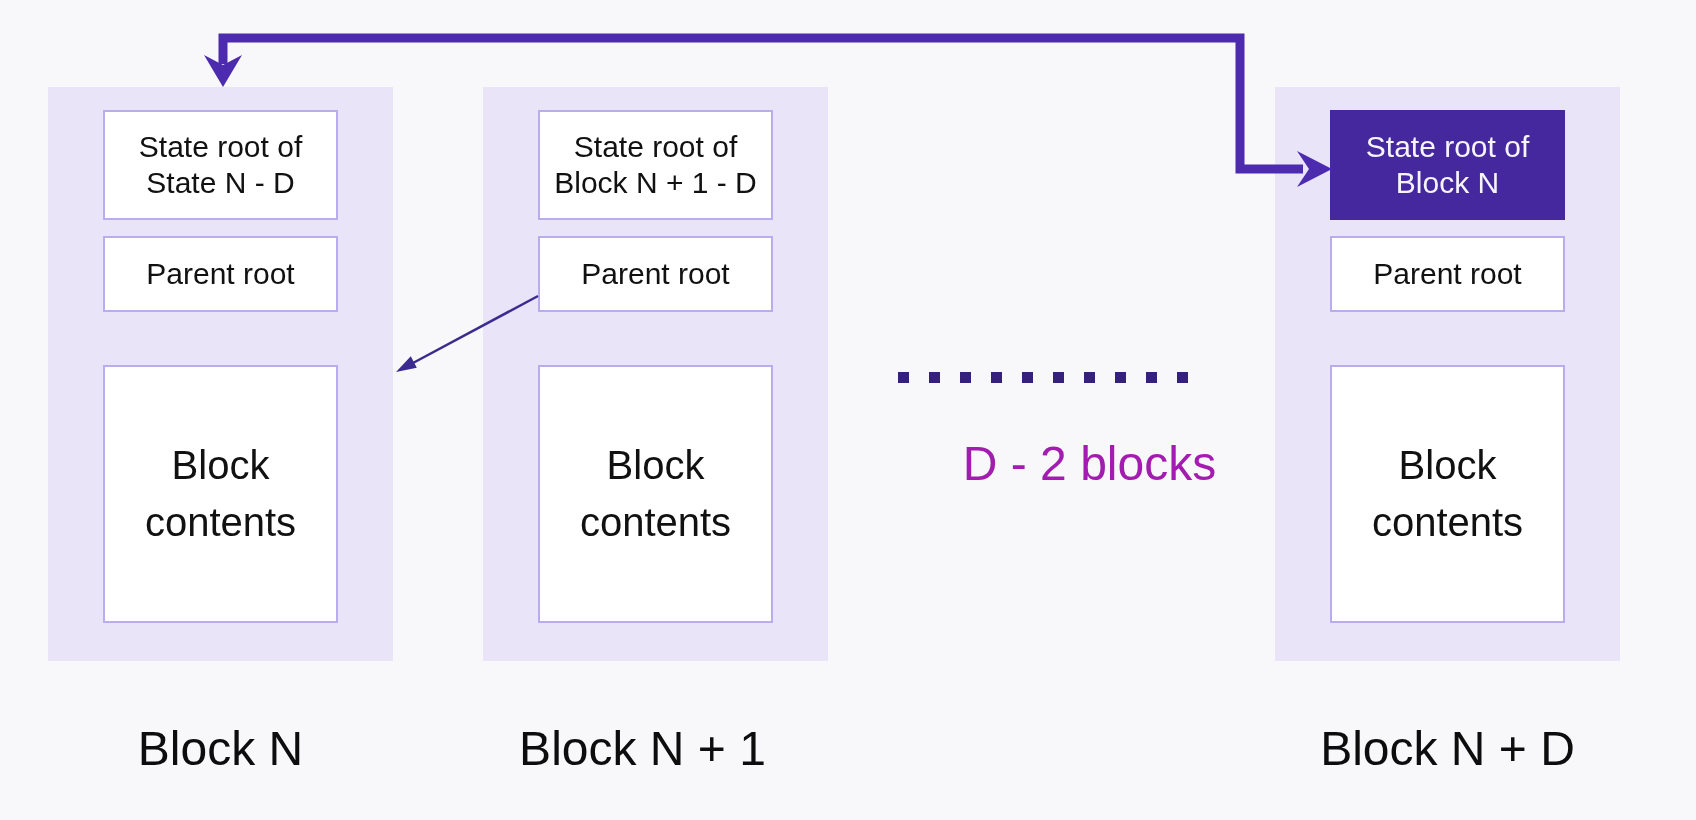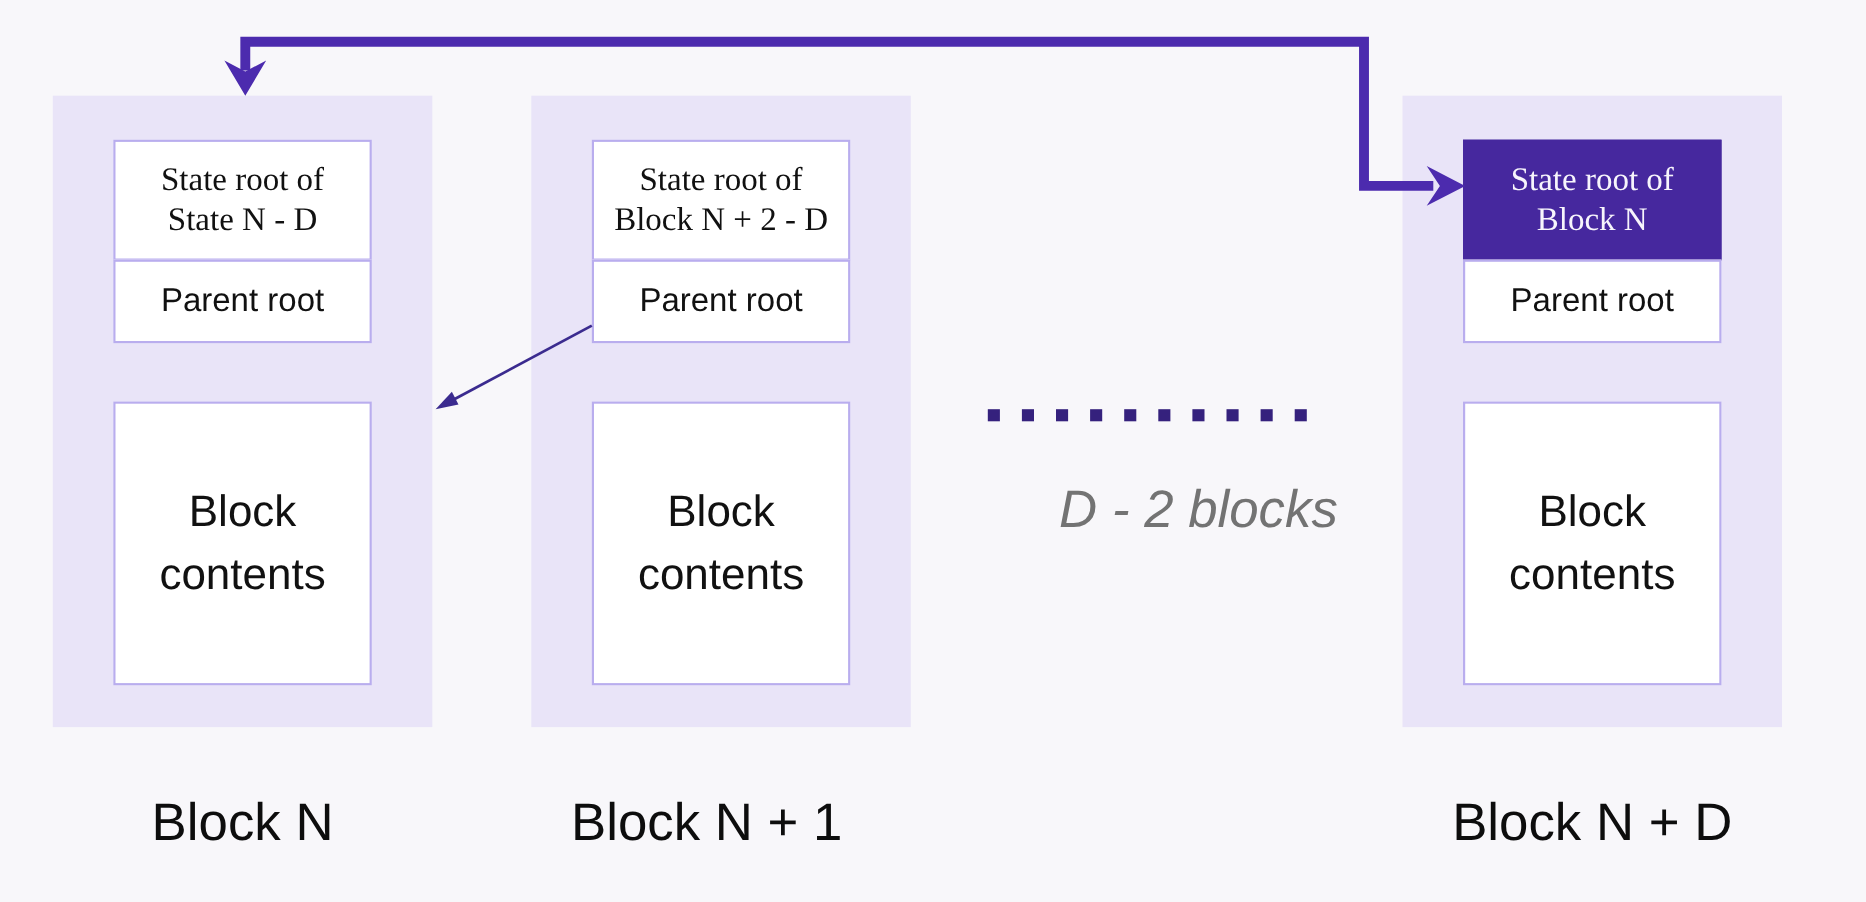--- a/index.html
+++ b/index.html
@@ -12,36 +12,36 @@
   .col-1 { left:48px; }
   .col-2 { left:483px; }
   .col-3 { left:1275px; }
 
   .box {
     position:absolute; left:55px; width:235px; box-sizing:border-box;
     background:#ffffff; border:2px solid #b9adee;
     display:flex; flex-direction:column; align-items:center; justify-content:center;
     text-align:center; font-size:30px; line-height:36px;
   }
-  .box.state    { top:40px;  height:110px;font-family:Liberation Serif, serif; }
+  .box.state    { top:23px;  height:110px; }
   .box.parent   { top:149px; height:76px; }
   .box.contents { top:278px; height:258px; font-size:40px; line-height:57px; }
   .box.highlight { background:#46289e; border-color:#46289e; color:#f7f5fc; }
 
   .block-label {
     position:absolute; top:722px; width:345px; text-align:center;
     font-size:48px; line-height:53px; color:#0d0d0d;
   }
   .label-1 { left:48px; }
   .label-2 { left:470px; }
   .label-3 { left:1275px; }
 
   .gap-label {
     position:absolute; left:828px; top:437px; width:523px; text-align:center;
-    font-size:48px; line-height:53px; color:#737373;font-style:italic;
+    font-size:48px; line-height:53px; color:#a21caf;
   }
 
   .dots-row { position:absolute; left:898px; top:372px; display:flex; gap:20px; }
   .dot { width:11px; height:11px; background:#35217d; }
 
   .arrows { position:absolute; left:0; top:0; pointer-events:none; }
 </style>
 </head>
 <body>
 
@@ -57,21 +57,21 @@
     </div>
     <div class="box contents">
       <span>Block</span>
       <span>contents</span>
     </div>
   </div>
 
   <div class="col col-2">
     <div class="box state">
       <span>State root of</span>
-      <span>Block N + 2 - D</span>
+      <span>Block N + 1 - D</span>
     </div>
     <div class="box parent">
       <span>Parent root</span>
     </div>
     <div class="box contents">
       <span>Block</span>
       <span>contents</span>
     </div>
   </div>
 

